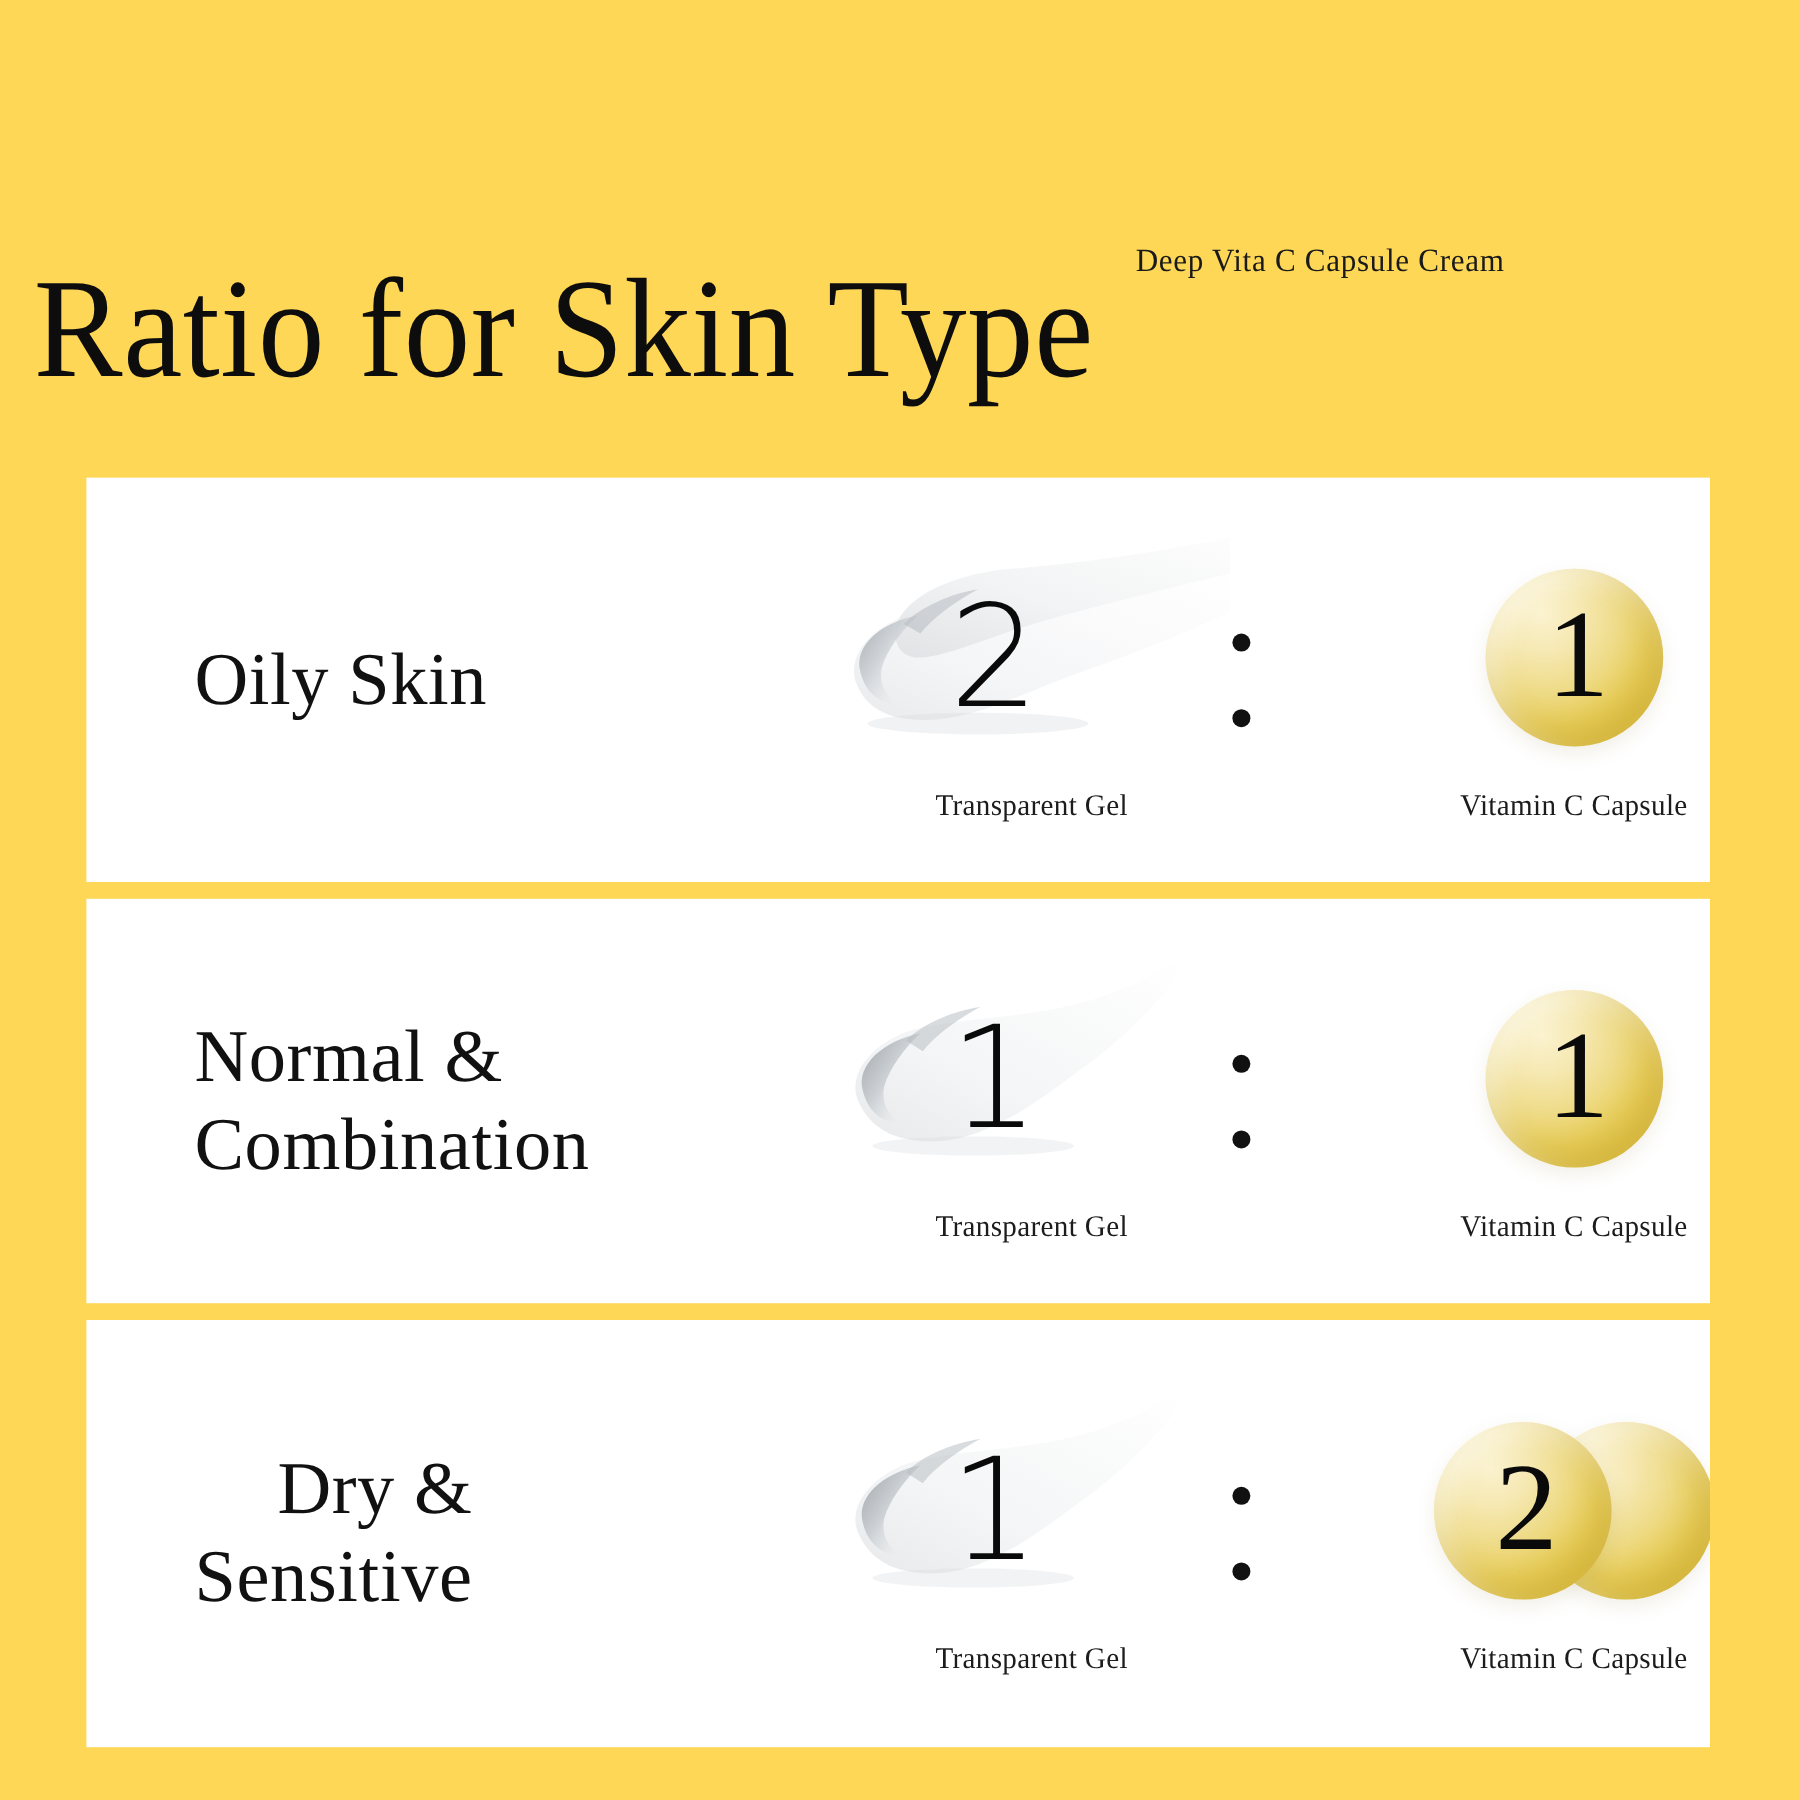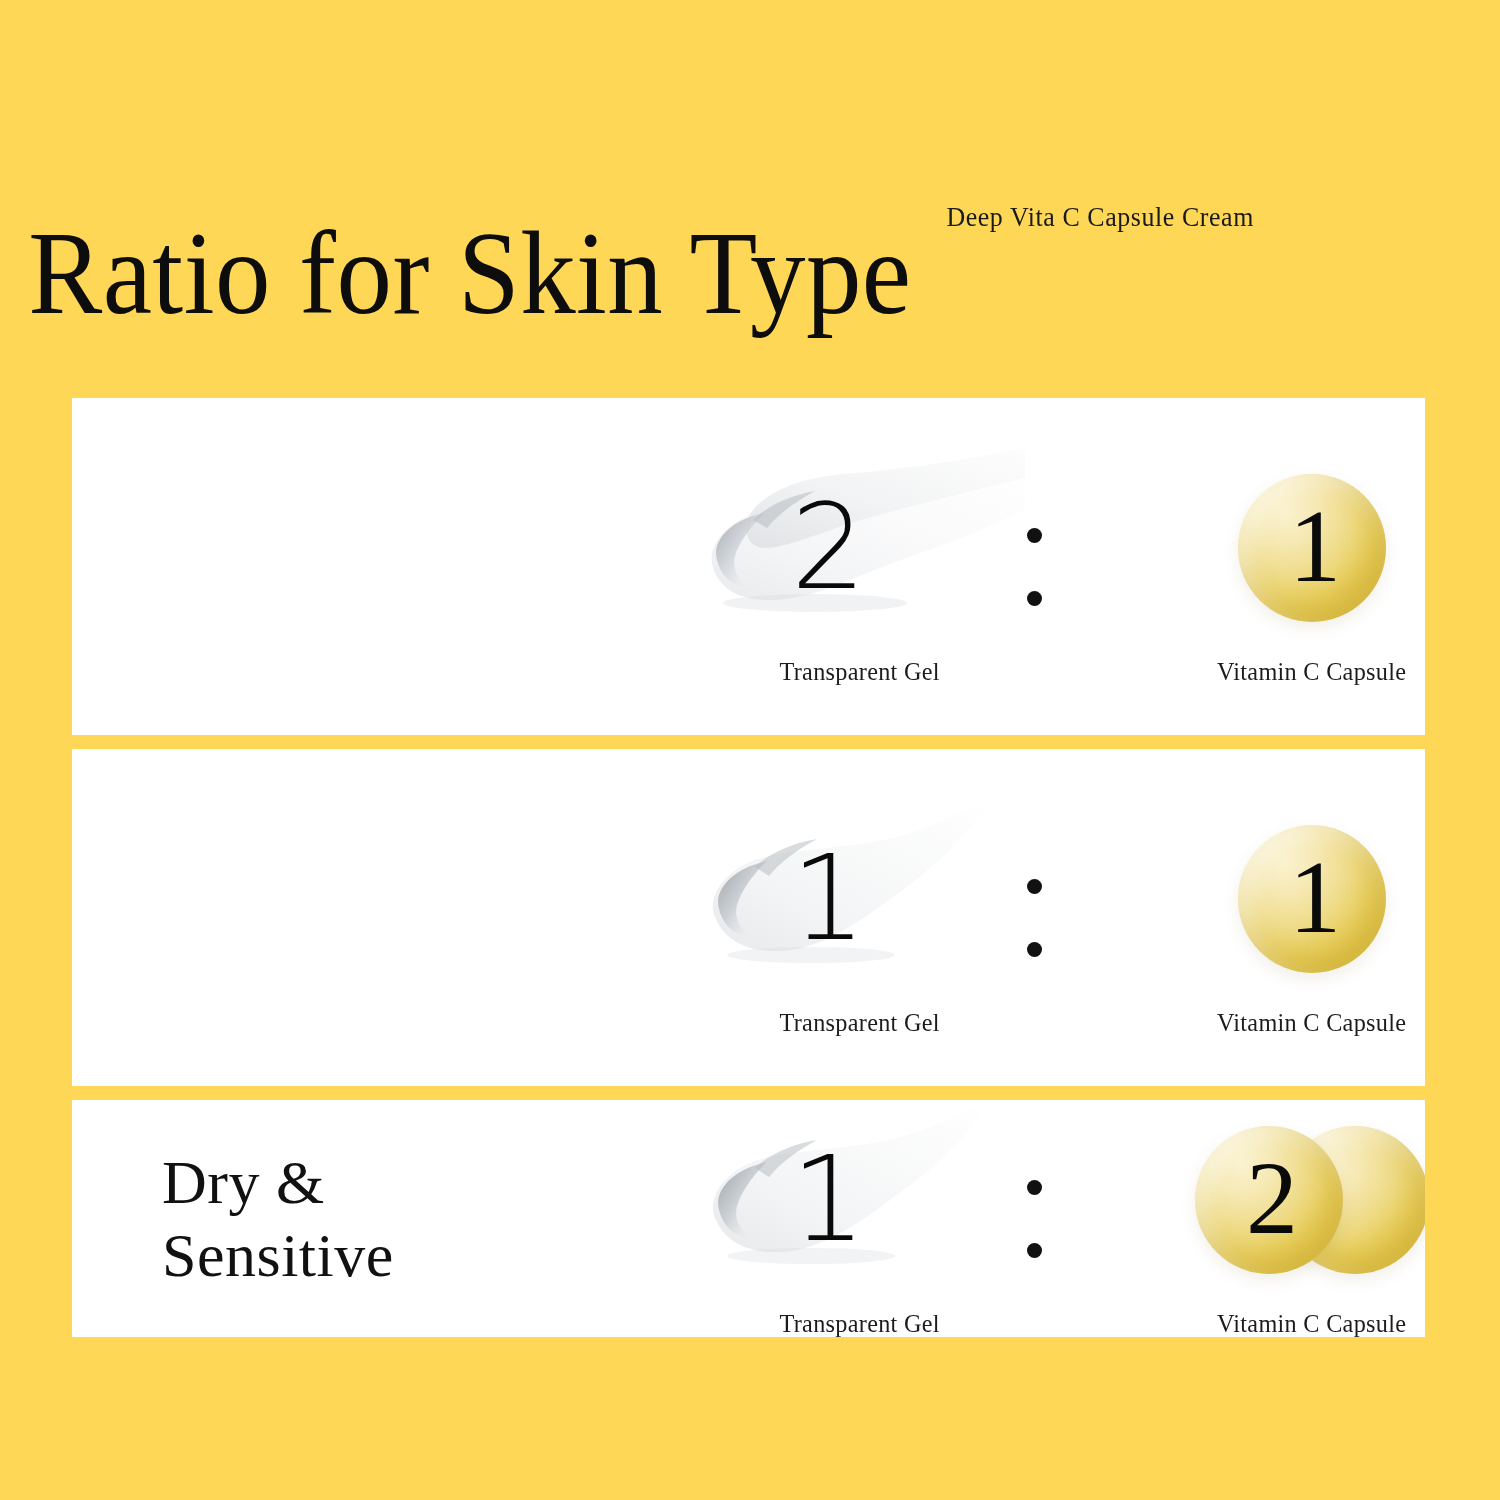--- a/index.html
+++ b/index.html
@@ -64,21 +64,21 @@
     position: relative;
     background: #FFFFFF;
     width: 1353px;
     box-sizing: border-box;
     display: flex;
     align-items: center;
     overflow: hidden;
   }
   .card-1 { height: 337px; margin-bottom: 14px; }
   .card-2 { height: 337px; margin-bottom: 14px; }
-  .card-3 { height: 237px; }
+  .card-3 { height: 356px; text-align: right; }
 
   .skin-type-label {
     position: absolute;
     left: 90px;
     top: 50%;
     transform: translateY(-50%);
     font-family: "Liberation Serif", "DejaVu Serif", serif;
     font-size: 62px;
     line-height: 1.18;
     color: #111111;
@@ -191,20 +191,21 @@
 <body>
 
 <div class="header">
   <h1 class="page-title">Ratio for Skin Type</h1>
   <div class="page-subtitle">Deep Vita C Capsule Cream</div>
 </div>
 
 <div class="cards">
 
   <div class="ratio-card card-1">
+    <div class="skin-type-label">Oily Skin</div>
 
     <div class="item-col gel-col">
       <div class="visual-box">
         <div class="gel-swatch">
           <svg class="gel-svg" viewBox="0 0 330 200" xmlns="http://www.w3.org/2000/svg">
             <defs>
               <linearGradient id="g1a" x1="0" y1="1" x2="1" y2="0">
                 <stop offset="0%" stop-color="#e9eaec"></stop>
                 <stop offset="30%" stop-color="#f4f5f6"></stop>
                 <stop offset="65%" stop-color="#fbfbfc"></stop>
@@ -250,20 +251,22 @@
         <div class="capsule-wrap">
           <div class="capsule single"></div>
           <div class="numeral num-cap single">1</div>
         </div>
       </div>
       <div class="item-caption">Vitamin C Capsule</div>
     </div>
   </div>
 
   <div class="ratio-card card-2">
+    <div class="skin-type-label">Normal &amp;
+Combination</div>
 
     <div class="item-col gel-col">
       <div class="visual-box">
         <div class="gel-swatch">
           <svg class="gel-svg" viewBox="0 0 330 200" xmlns="http://www.w3.org/2000/svg">
             <defs>
               <linearGradient id="g2a" x1="0" y1="1" x2="1" y2="0">
                 <stop offset="0%" stop-color="#e8e9eb"></stop>
                 <stop offset="35%" stop-color="#f4f5f6"></stop>
                 <stop offset="100%" stop-color="#ffffff"></stop>

